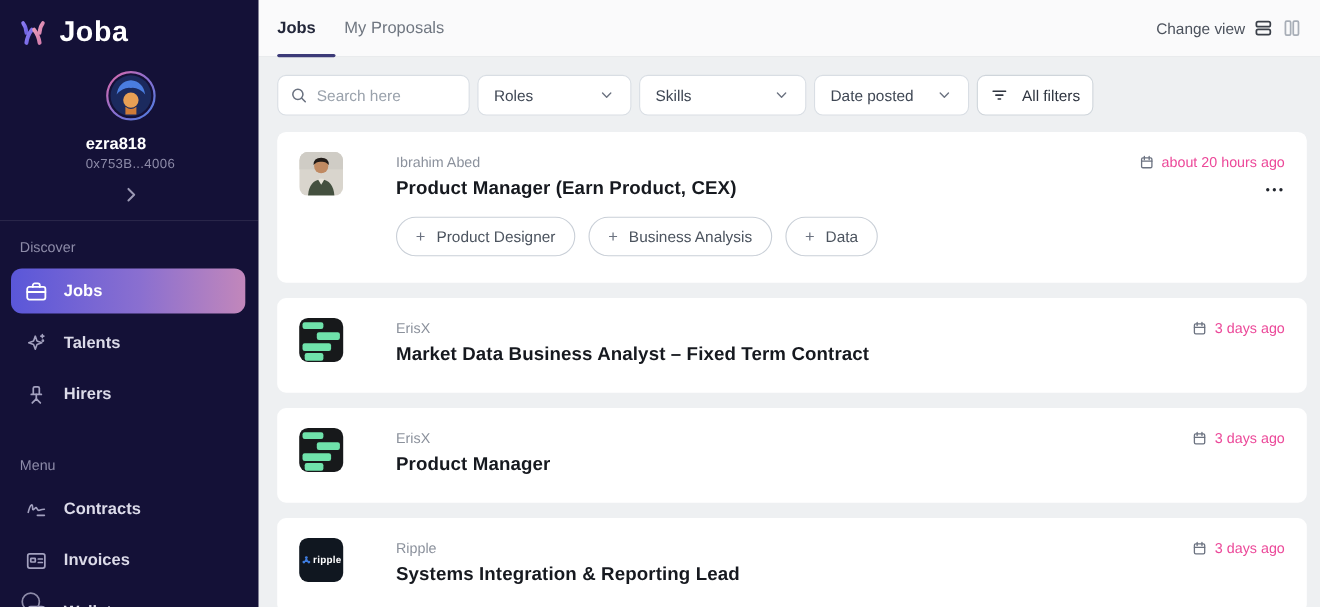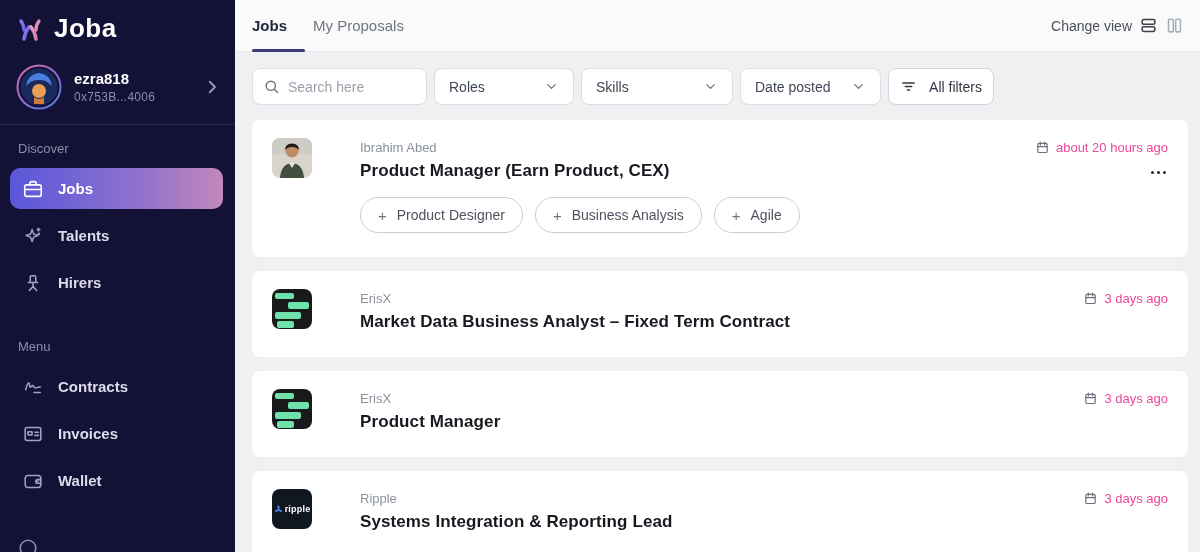--- a/index.html
+++ b/index.html
@@ -5,21 +5,21 @@
   * { margin:0; padding:0; box-sizing:border-box; }
   html,body { width:1200px; height:552px; overflow:hidden; }
   body { display:flex; font-family:"Liberation Sans", sans-serif; background:#eef0f2; }
 
   
   .sidebar { position:relative; width:235px; height:552px; background:#141137; flex:0 0 235px; color:#e9e8f4; overflow:hidden; }
   .logo-row { display:flex; align-items:center; gap:8px; padding:12px 16px 10px 14px; }
   .logo-mark { width:32px; height:32px; }
   .logo-text { color:#ffffff; font-size:26px; font-weight:700; letter-spacing:.5px; }
 
-  .user-row { display:flex; align-items:center; gap:12px; padding:10px 14px 14px 16px; cursor:pointer; }
+  .user-row { display:flex; align-items:center; gap:12px; padding:10px 14px 14px 16px; cursor:pointer;flex-direction:column; }
   .avatar-wrap { width:46px; height:46px; flex:0 0 46px; }
   .user-meta { flex:1; min-width:0; }
   .user-name { color:#ffffff; font-size:15px; font-weight:700; margin-bottom:3px; }
   .user-address { color:#8d8ba8; font-size:12px; letter-spacing:.3px; }
   .user-chevron { color:#9b99b4; display:flex; }
 
   .side-divider { height:1px; background:rgba(255,255,255,.09); margin:0 0 8px 0; }
 
   .section-label { color:#8d8ba8; font-size:13px; padding:8px 18px 10px 18px; }
   .nav-item { display:flex; align-items:center; gap:14px; height:41px; margin:2px 12px 6px 10px; padding:0 10px 0 12px; border-radius:10px; color:#dcdbe9; font-size:15px; font-weight:600; cursor:pointer; }
@@ -305,21 +305,21 @@
             <span class="tag">
               <span class="plus">+</span>
               <span>Product Designer</span>
             </span>
             <span class="tag">
               <span class="plus">+</span>
               <span>Business Analysis</span>
             </span>
             <span class="tag">
               <span class="plus">+</span>
-              <span>Agile</span>
+              <span>Data</span>
             </span>
           </div>
         </div>
         <div class="job-meta">
           <span class="posted">
             <span class="picon">
               <svg width="15" height="15" viewBox="0 0 24 24" fill="none" stroke="currentColor" stroke-width="1.9" stroke-linecap="round">
                   <rect x="4.5" y="5.5" width="15" height="14.5" rx="2"></rect>
                   <path d="M8.5 3.5V8M15.5 3.5V8M4.5 10.5h15"></path>
                 </svg>

